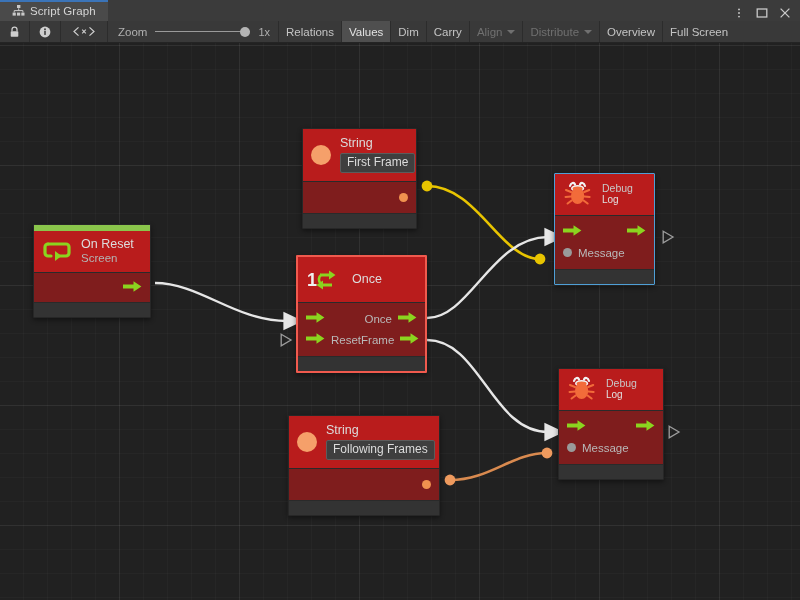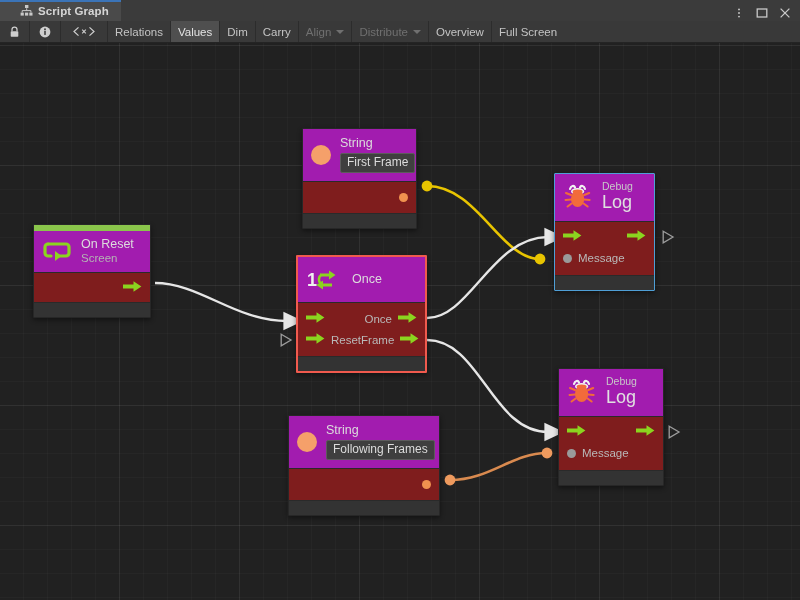--- a/index.html
+++ b/index.html
@@ -29,26 +29,25 @@
     width: 800px; height: 21px;
     background: #3b3b3b;
     display: flex;
     align-items: stretch;
   }
   .tab {
     position: relative;
     display: flex;
     align-items: center;
     gap: 5px;
-    padding: 0 12px 0 20px;
+    padding: 0 12px 0 12px;
     background: #4a4a4a;
     height: 21px;
     box-sizing: border-box;
     cursor: default;
-    font-weight: bold;
   }
   .tab::before {
     content: "";
     position: absolute;
     left: 0; right: 0; top: 0;
     height: 2px;
     background: #3b74b8;
   }
   .tab-label {
     color: #d5d5d5;
@@ -158,28 +157,28 @@
     border-radius: 1px;
     box-shadow: 0 2px 5px rgba(0,0,0,.45);
   }
   .node.sel-red  { border: 2px solid #f05a4e; }
   .node.sel-blue { border: 1px solid #4f9fd6; }
 
   .accent { height: 6px; width: 100%; }
   .node-head {
     display: flex; align-items: center; gap: 9px;
     padding: 6px 10px 7px 8px;
-    background: #a21caf;
+    background: #b91c1c;
     border-bottom: 1px solid #2a2a2a;
   }
   .node-titles { display:flex; flex-direction: column; line-height: 1.18; }
   .node-title { color: #dcdcdc; font-size: 12.5px; }
   .node-sub   { color: #b4b4b4; font-size: 11.5px; }
   .node-title-sm { color: #c8c8c8; font-size: 10.5px; }
-  .node-title-lg { color: #e0e0e0; font-size: 18px; }
+  .node-title-lg { color: #e0e0e0; font-size: 10px; }
 
   .ports {
     background: #7f1d1d;
     padding: 4px 0 4px 0;
   }
   .port-row {
     display: flex; align-items: center;
     justify-content: space-between;
     height: 21px;
     padding: 0 8px;
@@ -286,20 +285,28 @@
       <span style="display:flex;">
         <svg width="26" height="11" viewBox="0 0 26 11">
           <path d="M7.5 1.4 L3 5.5 L7.5 9.6" fill="none" stroke="#cfcfcf" stroke-width="1.2"></path>
           <path d="M18.5 1.4 L23 5.5 L18.5 9.6" fill="none" stroke="#cfcfcf" stroke-width="1.2"></path>
           <path d="M11.2 3.6 L14.8 7.4 M14.8 3.6 L11.2 7.4" stroke="#cfcfcf" stroke-width="1.1"></path>
         </svg>
       </span>
     </div>
 
 
+    <div class="zoomwrap">
+      <span>Zoom</span>
+      <span class="slider">
+        <span class="slider-track"></span>
+        <span class="slider-knob"></span>
+      </span>
+      <span class="zoomval">1x</span>
+    </div>
 
     <div class="tb-btn">Relations</div>
     <div class="tb-btn active">Values</div>
     <div class="tb-btn">Dim</div>
     <div class="tb-btn">Carry</div>
     <div class="tb-btn disabled">
       <span>Align</span>
       <span class="caret"></span>
     </div>
     <div class="tb-btn disabled">

